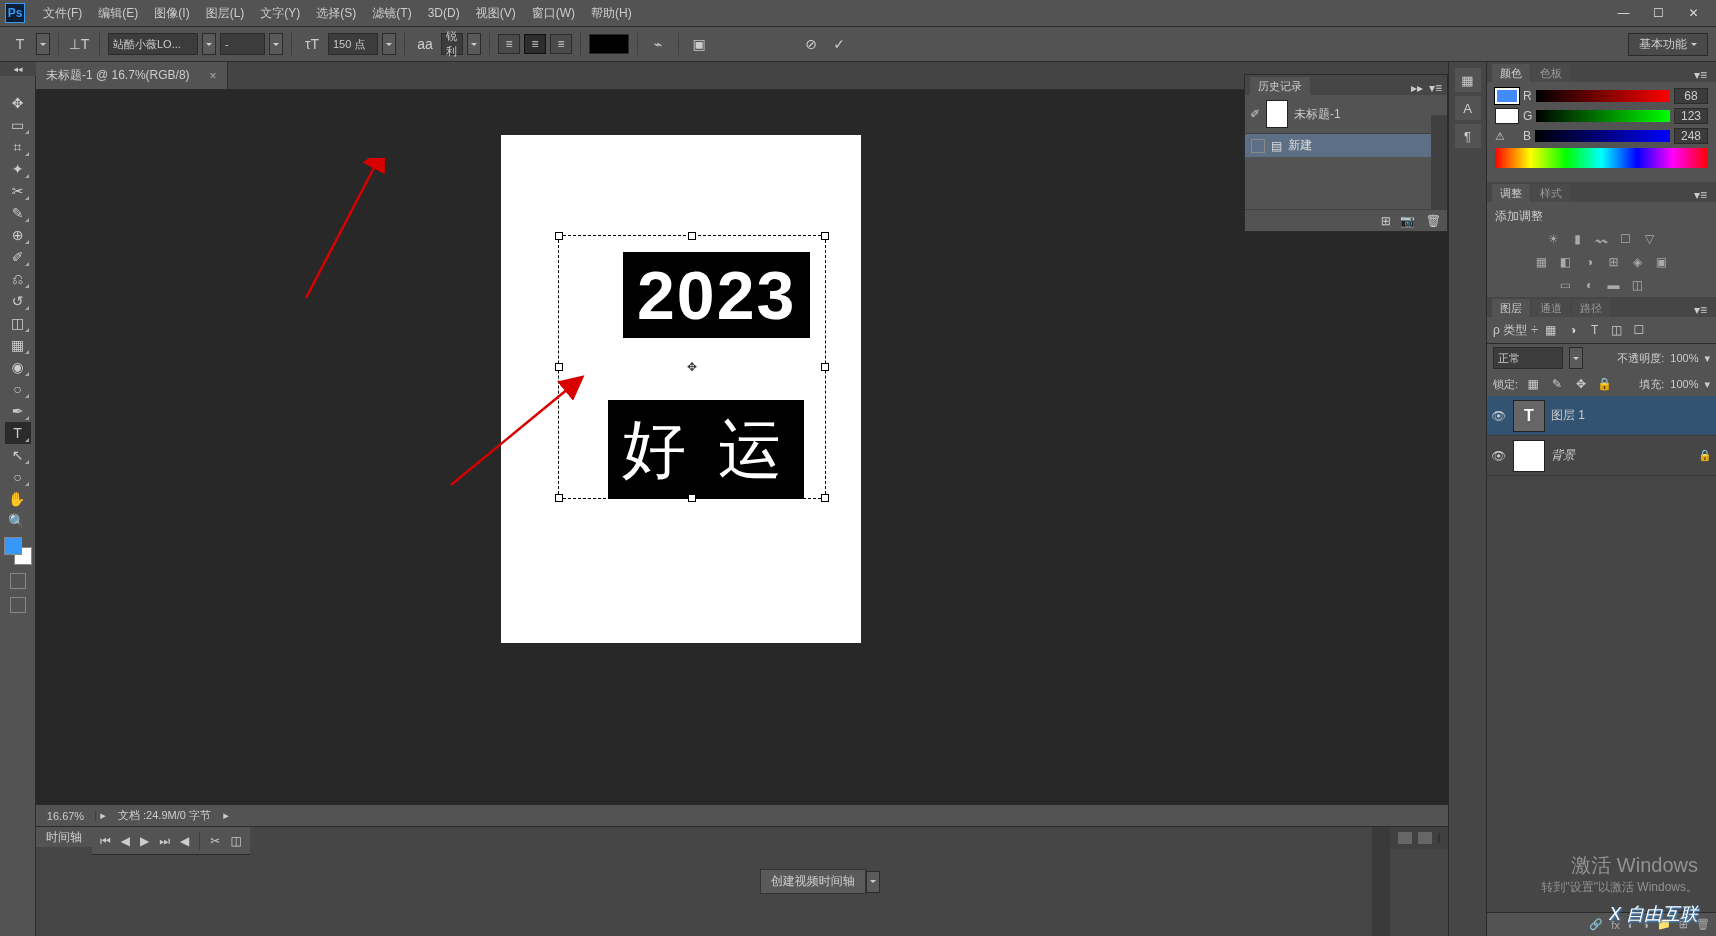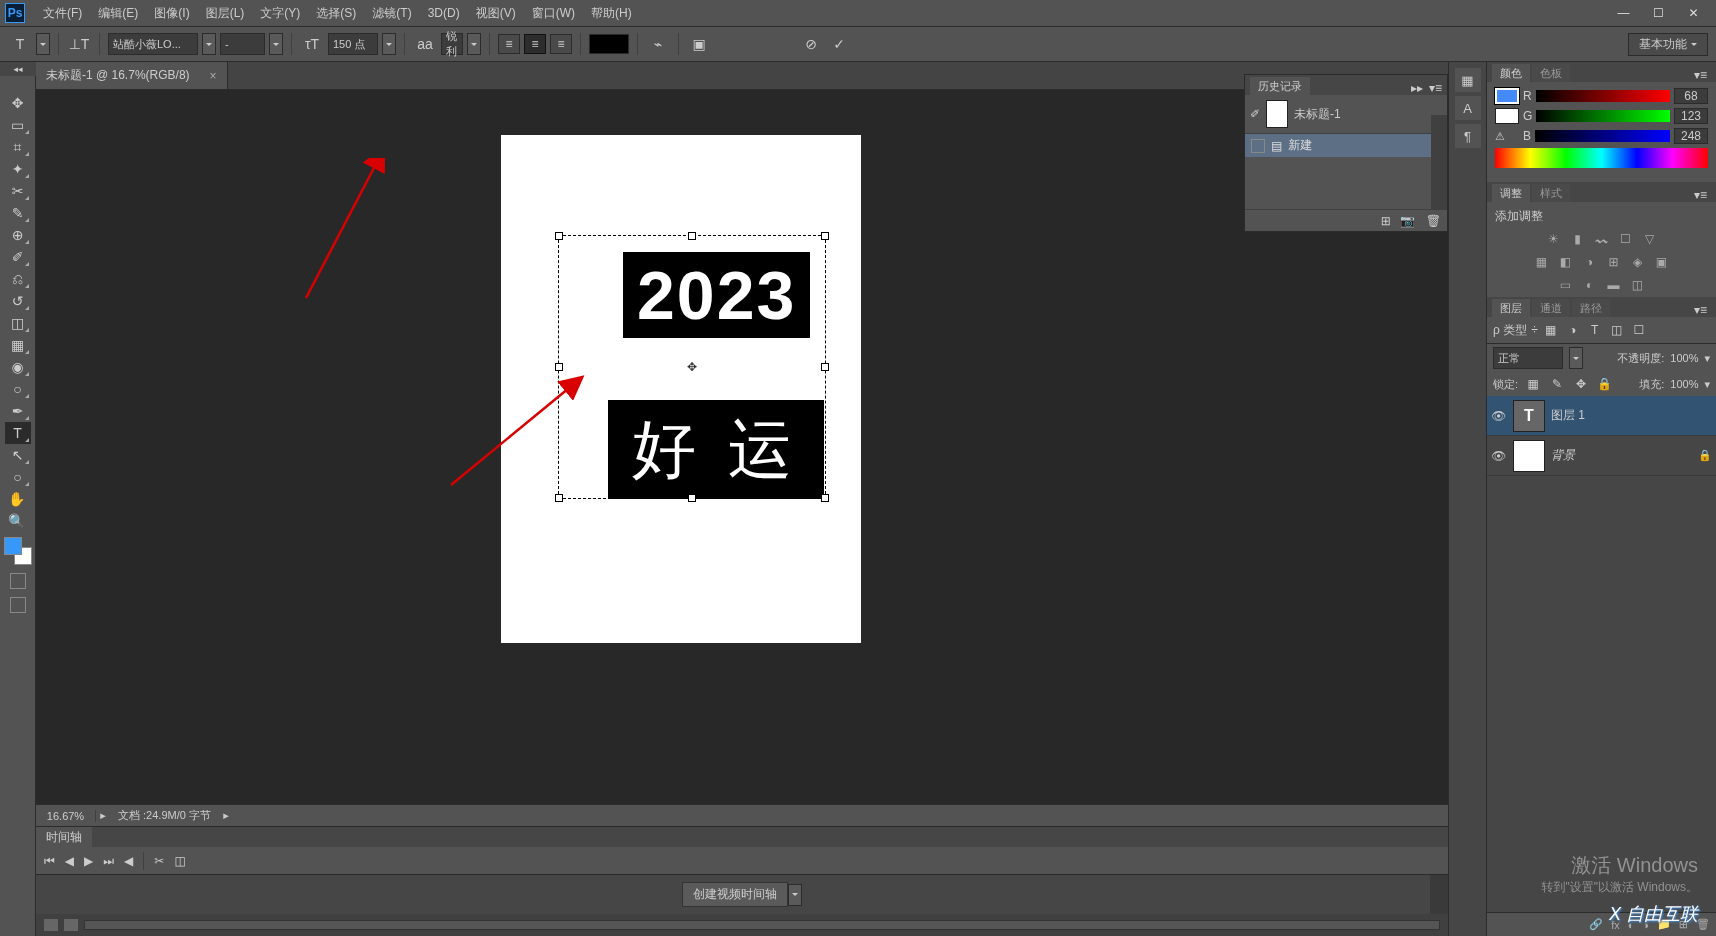--- a/index.html
+++ b/index.html
@@ -34,37 +34,37 @@
 .swatch-bg { width:18px; height:18px; background:#fff; border:1px solid #888; position:absolute; bottom:0; right:0; }
 .mini-tool { width:16px; height:16px; margin-top:8px; border:1px solid #888; }
 
 .center { flex:1; display:flex; flex-direction:column; background:#282828; position:relative; }
 .tabbar { height:28px; background:#444; border-bottom:1px solid #2b2b2b; display:flex; }
 .doc-tab { background:#535353; padding:0 10px; display:flex; align-items:center; gap:20px; border-right:1px solid #2b2b2b; }
 .doc-tab .close { color:#aaa; cursor:pointer; }
 .canvas-wrap { flex:1; position:relative; overflow:hidden; display:flex; align-items:center; justify-content:center; }
 .canvas { width:360px; height:508px; background:#fff; position:absolute; top:45px; left:465px; }
 .text-2023 { position:absolute; top:117px; left:122px; background:black; color:white; font-size:68px; font-weight:bold; font-family:Arial; padding:4px 14px; letter-spacing:2px; }
-.text-good { position:absolute; top:265px; left:107px; background:black; color:white; font-size:64px; padding:6px 24px; letter-spacing:8px; font-family:"SimSun",serif; }
+.text-good { position:absolute; top:265px; left:107px; background:black; color:white; font-size:64px; padding:6px 14px; letter-spacing:8px; font-family:"SimSun",serif; }
 .selection { position:absolute; border:1px dashed #000; width:268px; height:264px; top:145px; left:522px; }
 .handle { width:8px; height:8px; background:#fff; border:1px solid #000; position:absolute; }
 .handle.nw{top:-4px;left:-4px}.handle.n{top:-4px;left:50%;margin-left:-4px}.handle.ne{top:-4px;right:-4px}
 .handle.w{top:50%;left:-4px;margin-top:-4px}.handle.e{top:50%;right:-4px;margin-top:-4px}
 .handle.sw{bottom:-4px;left:-4px}.handle.s{bottom:-4px;left:50%;margin-left:-4px}.handle.se{bottom:-4px;right:-4px}
 .center-ref { position:absolute; top:50%; left:50%; transform:translate(-50%,-50%); font-size:12px; color:#333;}
 
 .anno-arrow1 { position:absolute; top:68px; left:240px; pointer-events:none; }
 .anno-arrow2 { position:absolute; top:280px; left:405px; pointer-events:none; }
 
 .statusbar { height:22px; background:#535353; border-top:1px solid #2b2b2b; display:flex; align-items:center; font-size:11px; }
 .status-zoom { width:60px; padding:0 6px; border-right:1px solid #404040; text-align:center; }
 .status-arrow { width:14px; display:flex; justify-content:center; }
 .status-doc { padding:0 8px; }
 
-.timeline { height:110px; background:#464646; border-top:1px solid #2b2b2b; display:flex; flex-direction:column; }
+.timeline { height:110px; background:#464646; border-top:1px solid #2b2b2b; display:flex; }
 .timeline-tab { height:20px; display:flex; }
 .timeline-tab span { padding:2px 10px; background:#535353; }
 .timeline-ctrl { height:28px; display:flex; align-items:center; padding:0 8px; gap:10px; border-bottom:1px solid #2b2b2b; background:#535353; }
 .tl-sep { width:1px; height:18px; background:#404040; }
 .timeline-body { flex:1; display:flex; align-items:center; justify-content:center; position:relative; }
 .tl-btn { background:#5a5a5a; border:1px solid #333; padding:3px 10px; }
 .tl-scroll { position:absolute; top:0; right:0; width:18px; height:100%; background:#3a3a3a; }
 .timeline-bottom { height:22px; background:#404040; display:flex; align-items:center; padding:0 8px; gap:6px; }
 
 .panelcol { width:38px; background:#464646; border-left:1px solid #2b2b2b; padding-top:6px; display:flex; flex-direction:column; align-items:center; gap:4px; }

